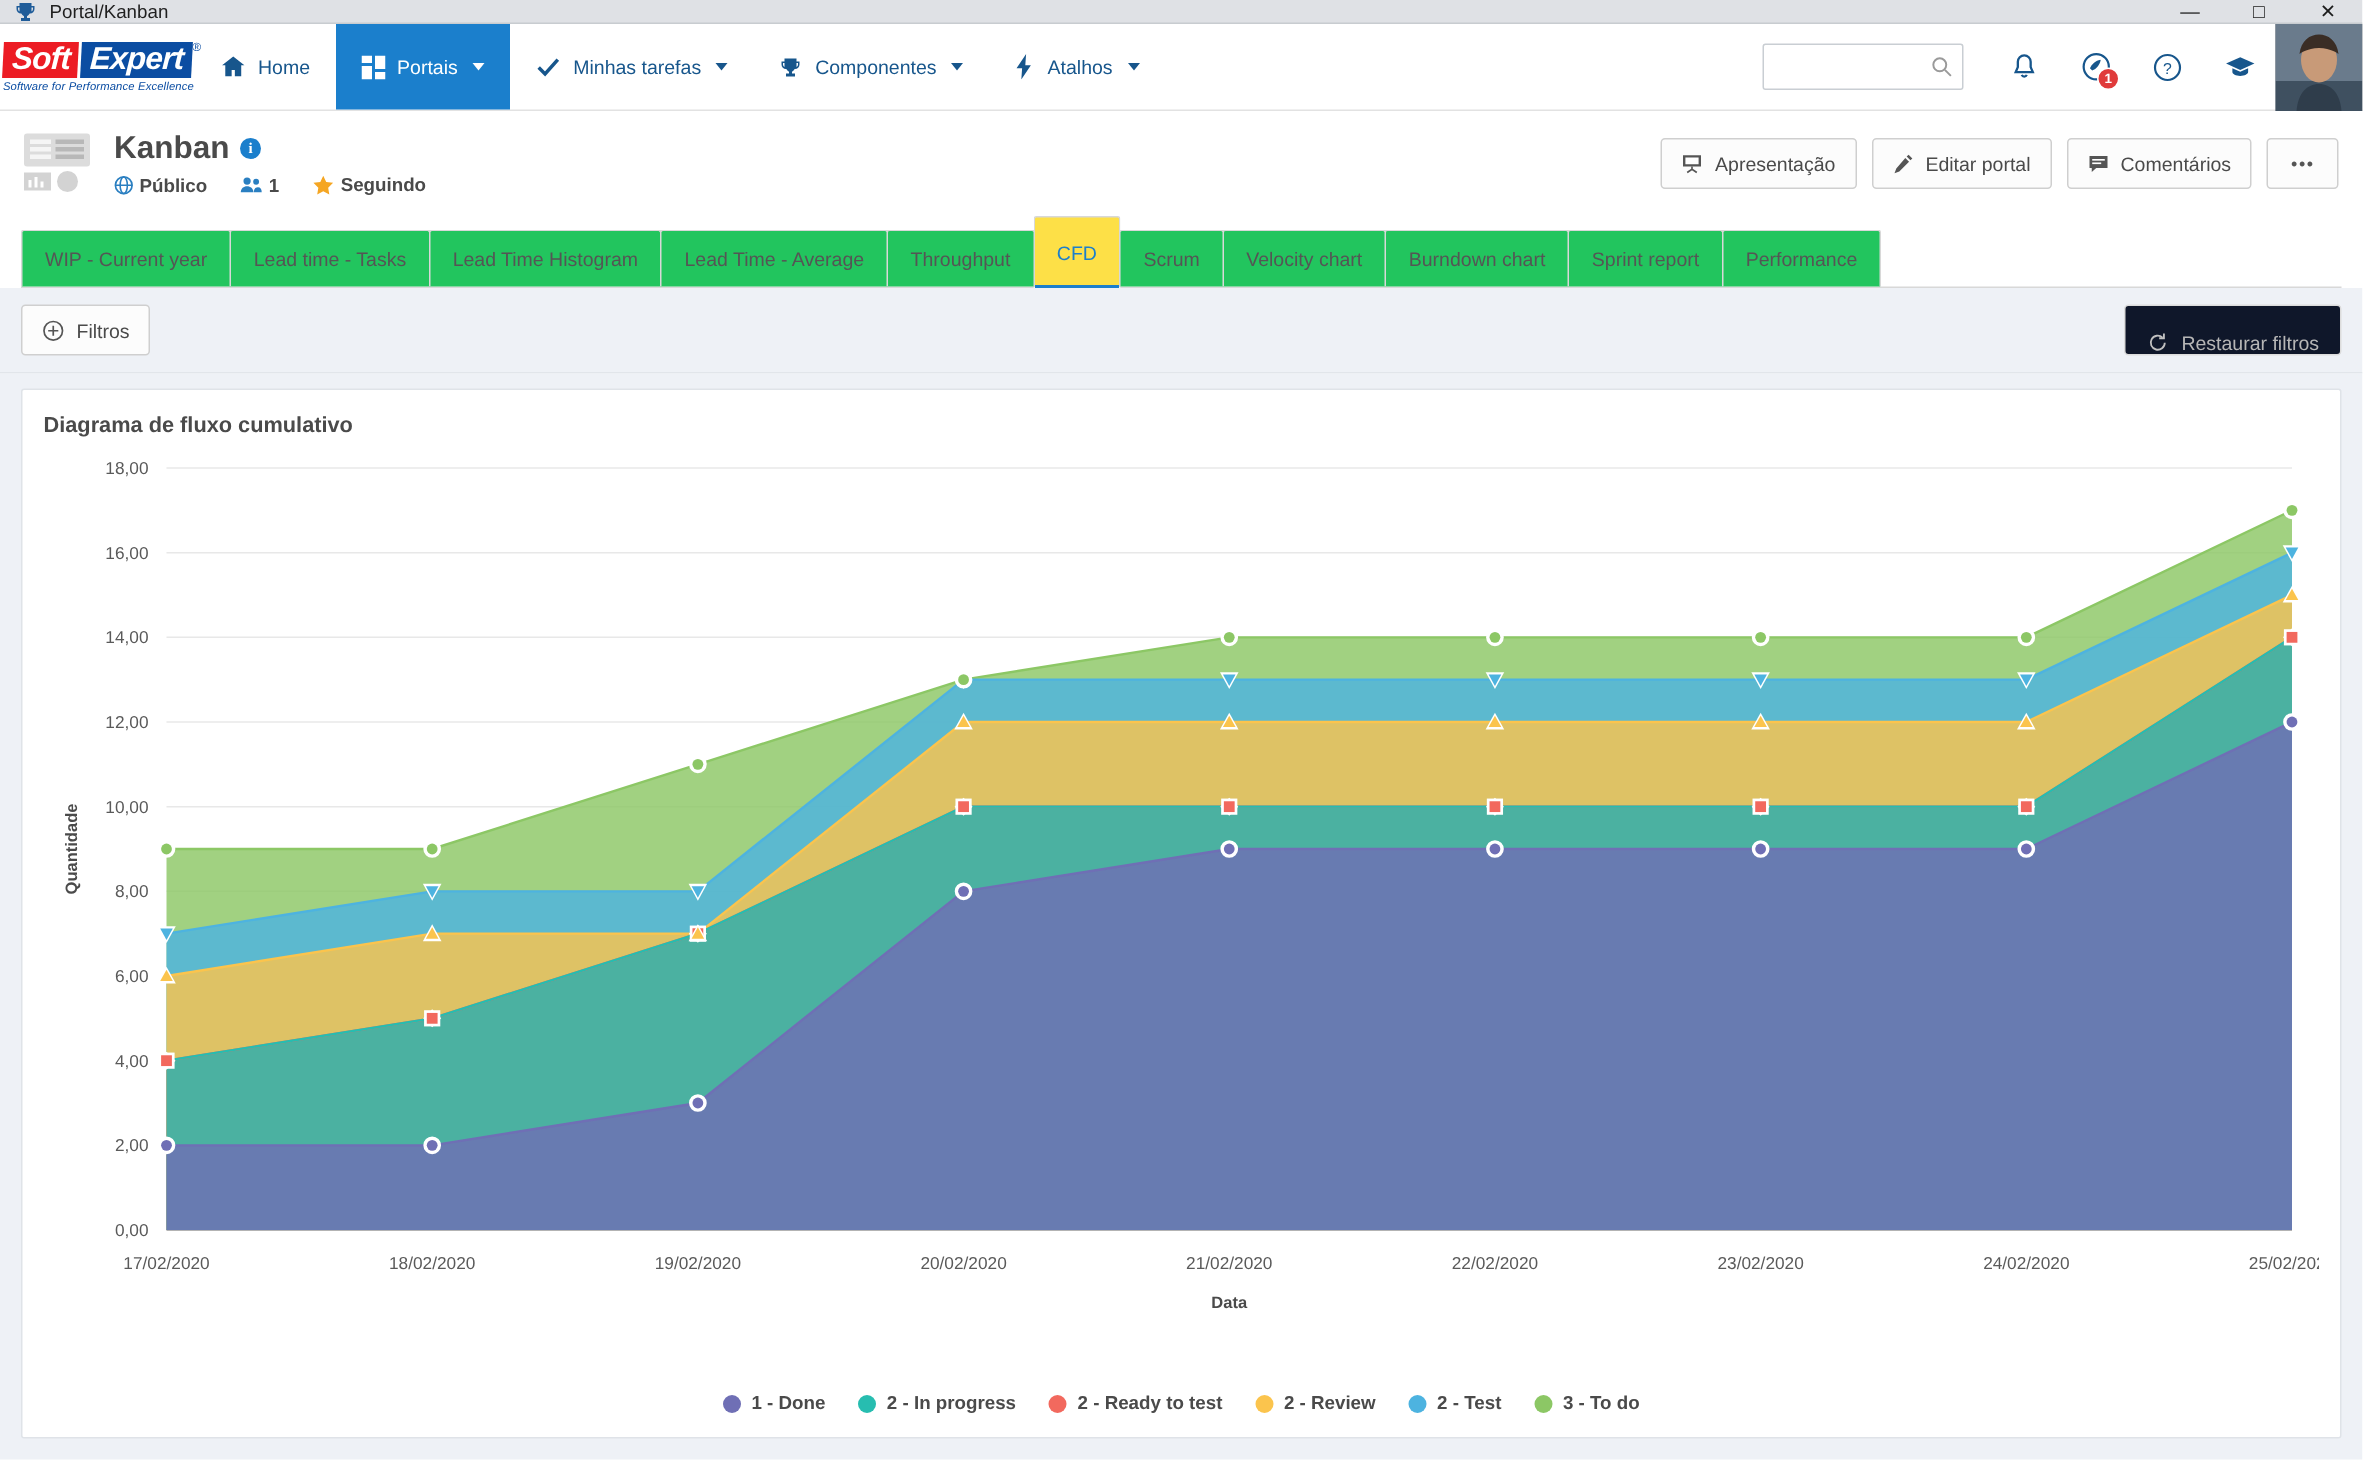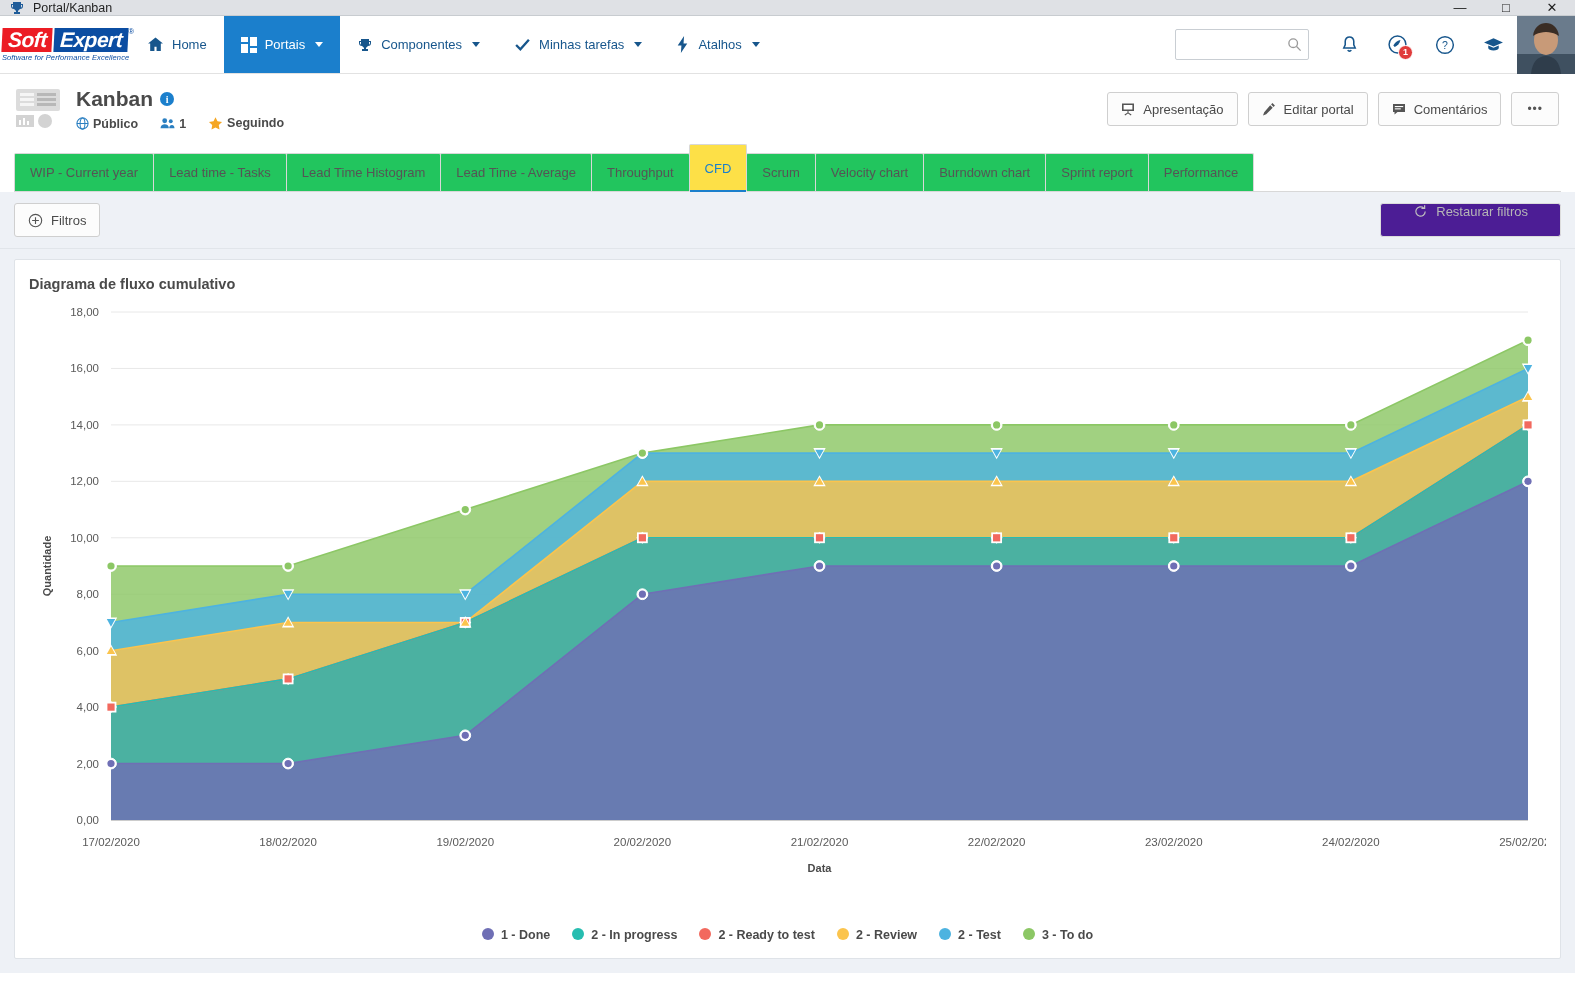--- a/index.html
+++ b/index.html
@@ -136,38 +136,38 @@
   .tab.active::after {
     content:''; position:absolute; left:0; right:0; bottom:-1px; height:2px; background:#1b7fcc;
   }
 
   
   .filterbar {
     background: #eef1f6; padding: 11px 14px; display: flex; align-items: center;
     border-bottom: 1px solid #e1e5ea;
   }
   .btn-ghost-disabled {
-    margin-left: auto; height: 34px; border: 1px solid #dcdcdc; background: #4c1d95;
-    border-radius: 3px; display: flex; align-items: flex-start; gap: 8px; padding: 0 32px;
+    margin-left: auto; height: 34px; border: 1px solid #dcdcdc; background: #0f172a;
+    border-radius: 3px; display: flex; align-items: flex-end; gap: 8px; padding: 0 14px;
     font-size: 13px; color: #b6b6b6; cursor: default;
   }
 
   
   .panel-area { background: #eef1f6; padding: 10px 14px 14px 14px; height: 724px; }
   .panel {
     background: #fff; border: 1px solid #dfe3e8; border-radius: 2px;
     height: 100%; padding: 16px 14px 8px 14px; display: flex; flex-direction: column;
   }
   .panel-title { font-size: 14.5px; font-weight: bold; color: #4a4a4a; margin-bottom: 6px; }
   .chart-holder { flex: 1; position: relative; }
   .legend {
     display: flex; justify-content: center; align-items: center; gap: 22px;
     padding: 6px 0 8px 0;
   }
-  .legend-item { display: flex; align-items: flex-start; gap: 7px; font-size: 12.5px; color: #4a4a4a; font-weight:bold; cursor: pointer;}
+  .legend-item { display: flex; align-items: flex-end; gap: 7px; font-size: 12.5px; color: #4a4a4a; font-weight:bold; cursor: pointer;}
   .legend-swatch { width: 12px; height: 12px; border-radius: 50%; }
   svg { display: block; }
   .axis-label { font-size: 11px; font-weight: bold; fill: #4a4a4a; }
   .tick-text { font-size: 11.5px; fill: #5a5a5a; }
 </style>
 </head>
 <body>
 
 <div class="win-titlebar">
   <span class="win-title-icon">
@@ -213,35 +213,35 @@
             <rect x="0" y="7" width="7" height="9" fill="#fff"></rect>
             <rect x="9" y="11" width="7" height="5" fill="#fff"></rect>
           </svg>
       </span>
       <span>Portais</span>
       <i class="caret"></i>
     </div>
 
     <div class="navitem">
       <span>
+        <svg width="17" height="17" viewBox="0 0 16 16">
+            <path fill="none" stroke="currentColor" stroke-width="2.2" d="M2 8.5 6 12.5 14 3.5"></path>
+          </svg>
+      </span>
+      <span>Minhas tarefas</span>
+      <i class="caret"></i>
+    </div>
+
+    <div class="navitem">
+      <span>
         <svg width="16" height="16" viewBox="0 0 16 16">
             <path fill="currentColor" d="M4 2h8v2h2v2a3 3 0 0 1-3 3h-.2A3.9 3.9 0 0 1 9 10.8V12h2v2H5v-2h2v-1.2A3.9 3.9 0 0 1 5.2 9H5a3 3 0 0 1-3-3V4h2V2zm0 3H3v1a2 2 0 0 0 1 1.7V5zm8 0v2.7A2 2 0 0 0 13 6V5h-1z"></path>
           </svg>
       </span>
       <span>Componentes</span>
-      <i class="caret"></i>
-    </div>
-
-    <div class="navitem">
-      <span>
-        <svg width="17" height="17" viewBox="0 0 16 16">
-            <path fill="none" stroke="currentColor" stroke-width="2.2" d="M2 8.5 6 12.5 14 3.5"></path>
-          </svg>
-      </span>
-      <span>Minhas tarefas</span>
       <i class="caret"></i>
     </div>
 
     <div class="navitem">
       <span>
         <svg width="14" height="17" viewBox="0 0 10 16">
             <path fill="currentColor" d="M6 0 0 9h3.5L3 16l6-9H5.5z"></path>
           </svg>
       </span>
       <span>Atalhos</span>

